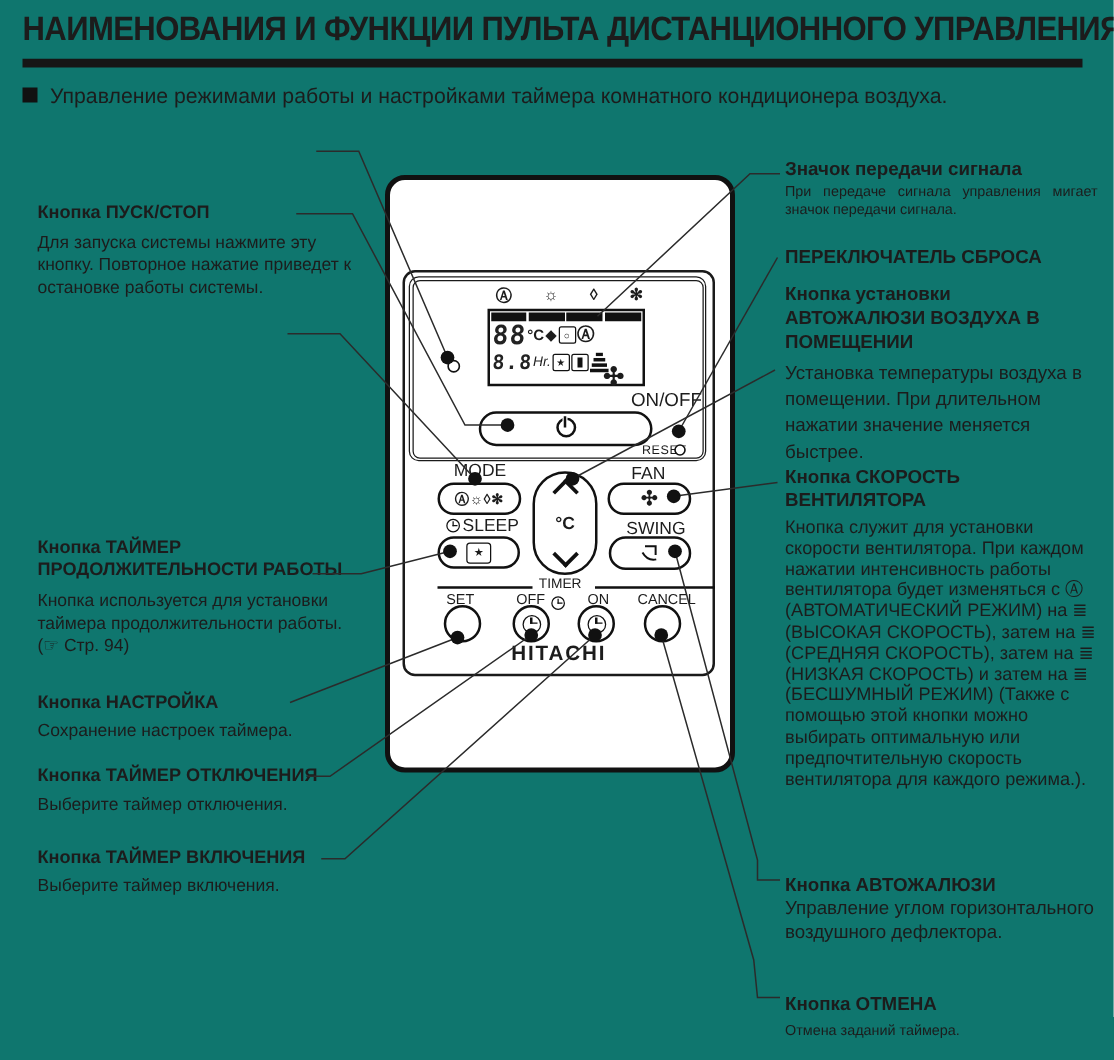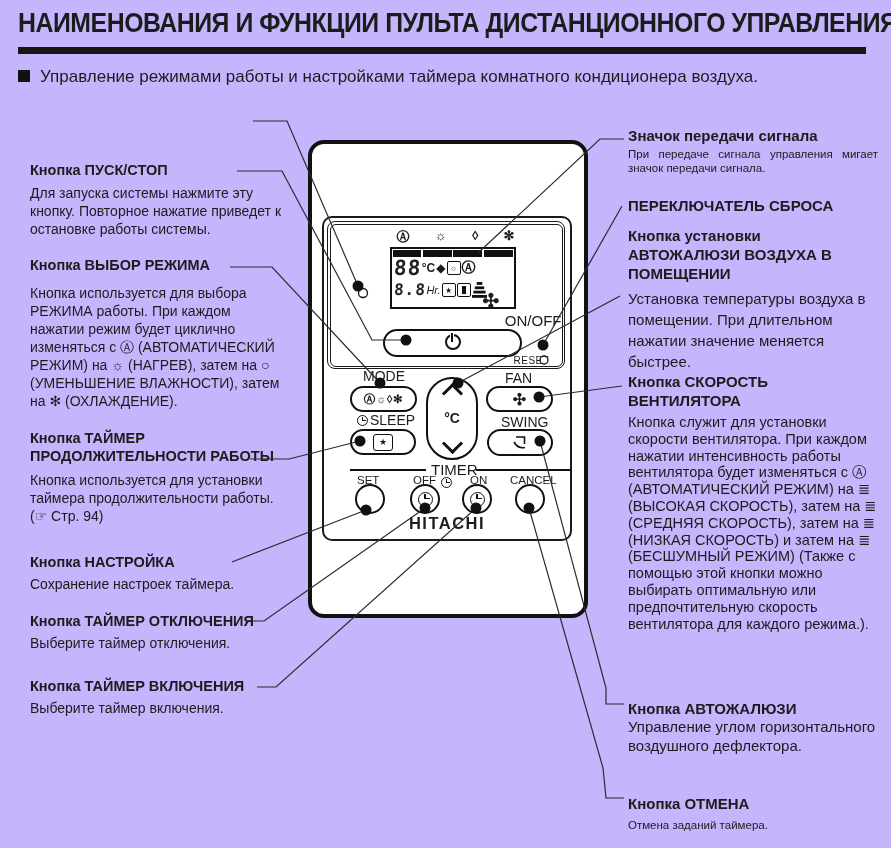--- a/index.html
+++ b/index.html
@@ -1,16 +1,16 @@
 <!DOCTYPE html>
 <html><head>
 <meta charset="utf-8">
 <style>
   html,body{margin:0;padding:0;background:#fff;}
-  .page{position:relative;width:891px;height:848px;background:#c4b5fd;color:#1c1c1c;
+  .page{position:relative;width:891px;height:848px;background:#0f766e;color:#1c1c1c;
         font-family:"Liberation Sans", sans-serif;overflow:hidden;}
   .title{position:absolute;left:18px;top:8px;font-size:27px;font-weight:800;
          letter-spacing:-0.5px;transform:scaleX(0.92);transform-origin:left top;white-space:nowrap;}
   .rule{position:absolute;left:18px;top:47px;width:848px;height:7px;background:#161616;}
   .intro{position:absolute;left:18px;top:67px;font-size:17px;}
   .intro .sq{display:inline-block;width:12px;height:12px;background:#111;margin-right:10px;}
   .sec{position:absolute;}
   .sec h3{margin:0;font-size:14.5px;font-weight:bold;line-height:17.5px;}
   .sec p{margin:0;font-size:14px;line-height:18px;}
   .rsec h3{font-size:15px;line-height:19px;}
@@ -93,24 +93,20 @@
   <div class="title">НАИМЕНОВАНИЯ И ФУНКЦИИ ПУЛЬТА ДИСТАНЦИОННОГО УПРАВЛЕНИЯ</div>
   <div class="rule"></div>
   <div class="intro">
     <span class="sq"></span><span>Управление режимами работы и настройками таймера комнатного кондиционера воздуха.</span>
   </div>
 
   <div class="sec" style="left:30px;top:162px;width:256px">
     <h3>Кнопка ПУСК/СТОП</h3>
     <p style="margin-top:4px">Для запуска системы нажмите эту кнопку. Повторное нажатие приведет к остановке работы системы.</p>
   </div>
-  <div class="sec" style="left:30px;top:257px;width:258px">
-    <h3>Кнопка ВЫБОР РЕЖИМА</h3>
-    <p style="margin-top:9px">Кнопка используется для выбора РЕЖИМА работы. При каждом нажатии режим будет циклично изменяться с Ⓐ (АВТОМАТИЧЕСКИЙ РЕЖИМ) на ☼ (НАГРЕВ), затем на ○ (УМЕНЬШЕНИЕ ВЛАЖНОСТИ), затем на ✻ (ОХЛАЖДЕНИЕ).</p>
-  </div>
   <div class="sec" style="left:30px;top:430px;width:256px">
     <h3>Кнопка ТАЙМЕР ПРОДОЛЖИТЕЛЬНОСТИ РАБОТЫ</h3>
     <p style="margin-top:6px">Кнопка используется для установки таймера продолжительности работы. (☞ Стр. 94)</p>
   </div>
   <div class="sec" style="left:30px;top:554px;width:256px">
     <h3>Кнопка НАСТРОЙКА</h3>
     <p style="margin-top:3px">Сохранение настроек таймера.</p>
   </div>
   <div class="sec" style="left:30px;top:613px;width:256px">
     <h3>Кнопка ТАЙМЕР ОТКЛЮЧЕНИЯ</h3>
@@ -214,21 +210,21 @@
       <div class="pill pill-sleep">
         <span class="starframe">★</span>
       </div>
       <div class="pill pill-swing">
         <svg width="18" height="18" viewBox="0 0 18 18">
           <path d="M5 3 h8.5 v7" fill="none" stroke="#111" stroke-width="1.6"></path>
           <path d="M3 8 q4 7 11 5.5" fill="none" stroke="#111" stroke-width="1.6"></path>
         </svg>
       </div>
 
-      <div class="blabel" style="left:107px;top:243px;font-size:15px">TIMER</div>
+      <div class="blabel" style="left:107px;top:243px;font-size:11px">TIMER</div>
       <div class="timer-line" style="left:26px;width:76px"></div>
       <div class="timer-line" style="left:152px;width:96px"></div>
       <span class="clock" style="position:absolute;left:117px;top:259px"></span>
 
       <div class="slabel" style="left:33px">SET</div>
       <div class="slabel" style="left:89px">OFF</div>
       <div class="slabel" style="left:146px">ON</div>
       <div class="slabel" style="left:186px">CANCEL</div>
 
       <div class="rnd" style="left:31px;top:266px"></div>

